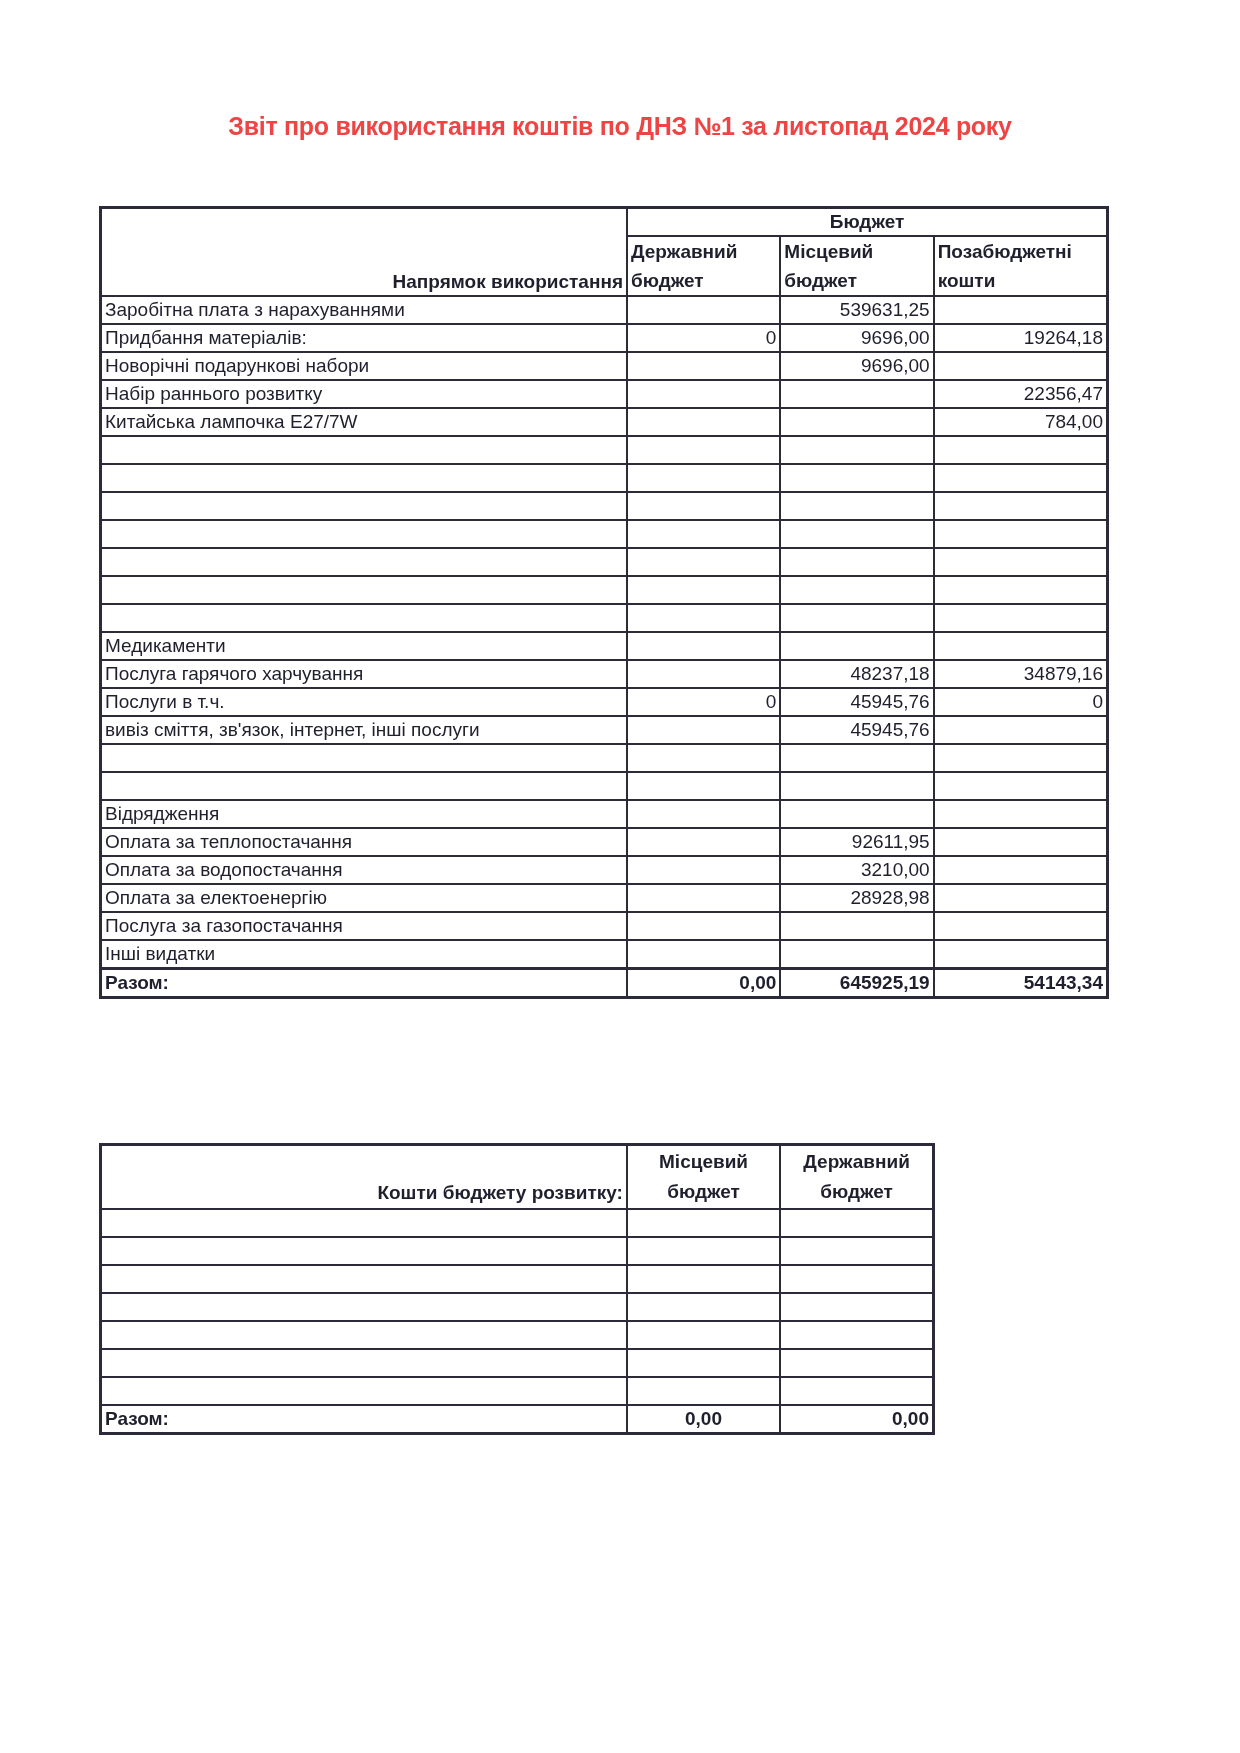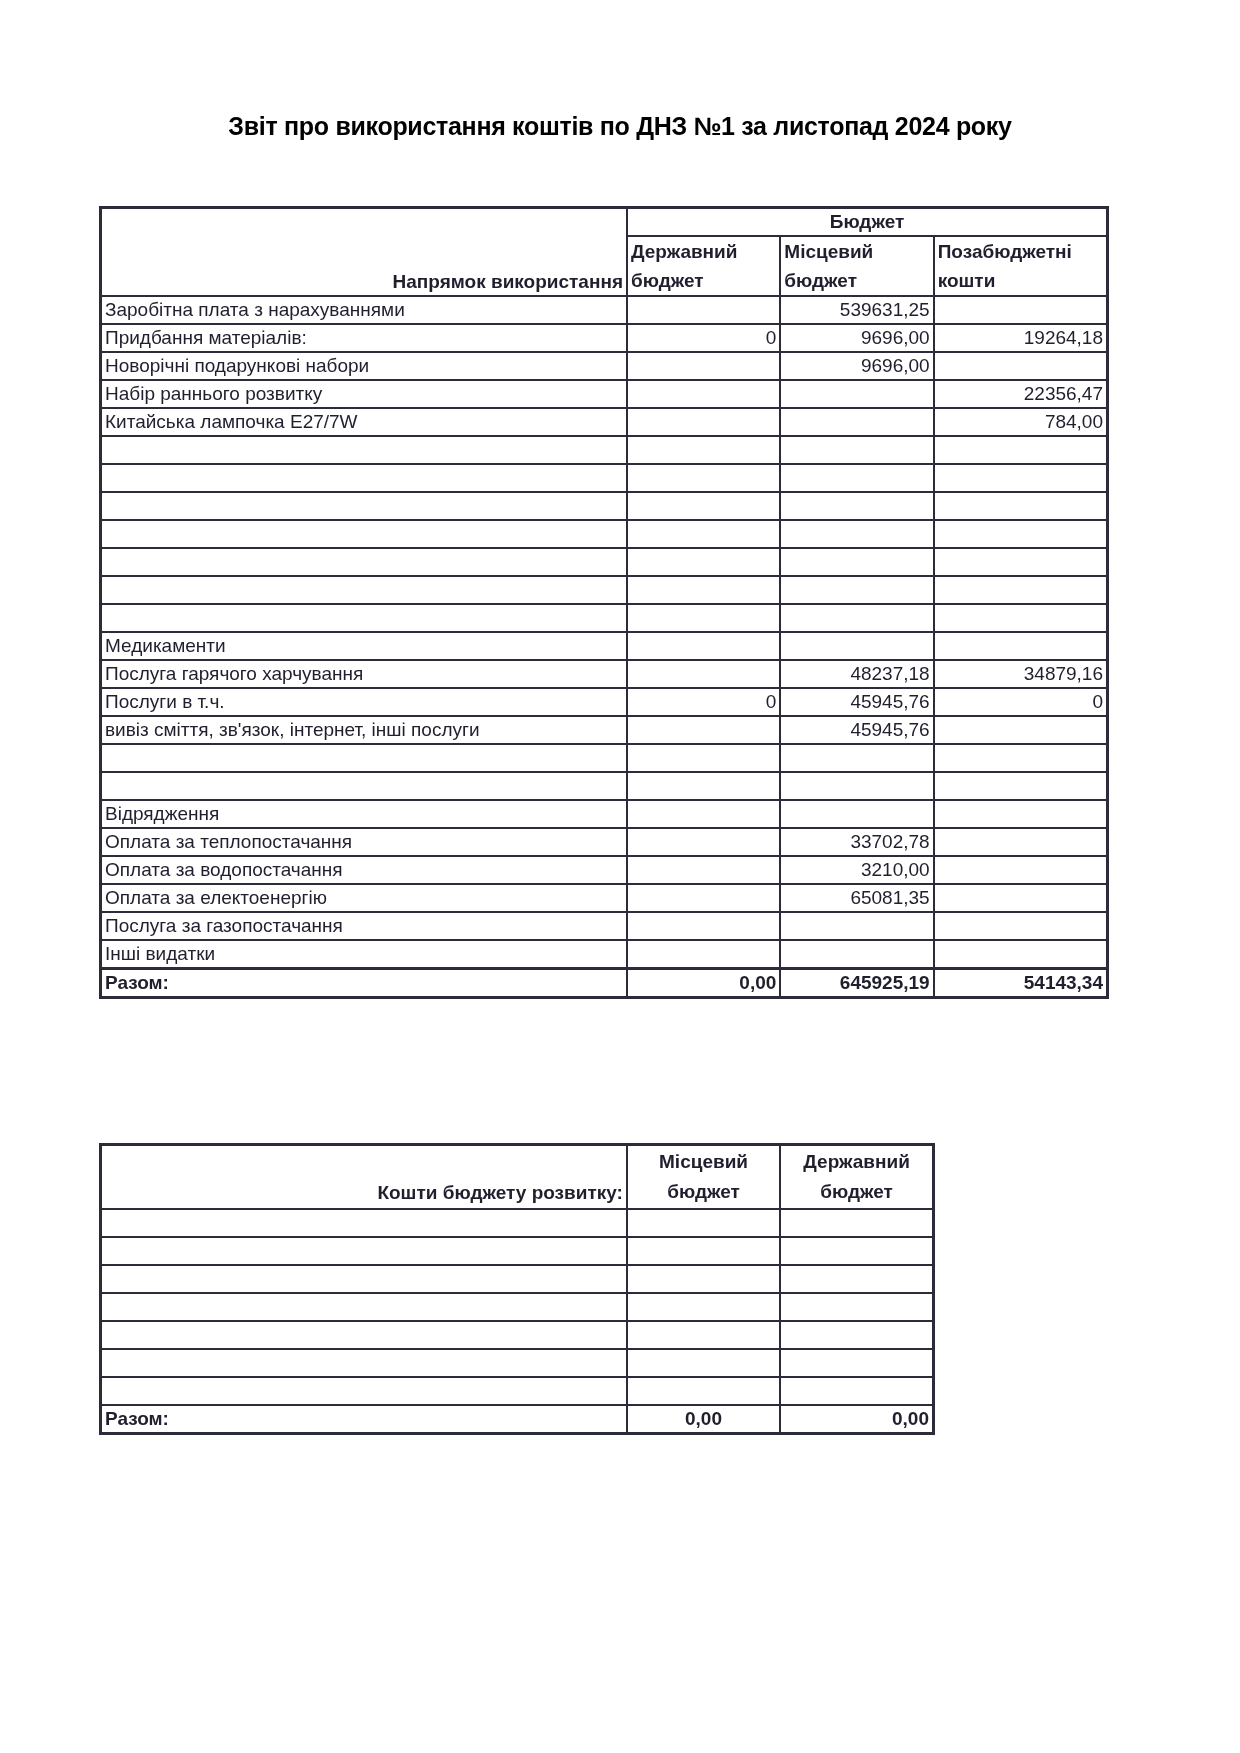--- a/index.html
+++ b/index.html
@@ -1,17 +1,17 @@
 <!DOCTYPE html>
 <html><head>
 <meta charset="utf-8">
 <style>
   html, body { margin: 0; padding: 0; background: #ffffff; }
   body { width: 1240px; height: 1753px; position: relative; font-family: "Liberation Sans", "DejaVu Sans", sans-serif; color: #1f1f2e; overflow: hidden; }
-  .title { position: absolute; top: 112px; left: 0; width: 1240px; text-align: center; font-size: 25px; font-weight: bold; letter-spacing: -0.3px; color: #000000; }
+  .title { position: absolute; top: 112px; left: 0; width: 1240px; text-align: center; font-size: 25px; font-weight: bold; letter-spacing: -0.3px; color: #ef4444; }
   table { border-collapse: collapse; position: absolute; table-layout: fixed; }
   td, th { border: 2px solid #2b2b3a; padding: 0 3px; font-size: 19px; line-height: 26px; height: 26px; white-space: nowrap; overflow: hidden; font-weight: normal; }
   #main-table { left: 99px; top: 206px; width: 1010px; border: 3px solid #2b2b3a; }
   #main-table .c0 { width: 515px; }
   #main-table .c1 { width: 150px; }
   #main-table .c2 { width: 150px; }
   #main-table .c3 { width: 170px; }
   .num { text-align: right; }
   .hdr-budget { text-align: center; font-weight: bold; }
   .hdr-sub { text-align: left; font-weight: bold; vertical-align: top; line-height: 29px; }
@@ -161,33 +161,33 @@
       </tr>
       <tr>
         <td>Відрядження</td>
         <td class="num"></td>
         <td class="num"></td>
         <td class="num"></td>
       </tr>
       <tr>
         <td>Оплата за теплопостачання</td>
         <td class="num"></td>
-        <td class="num">33702,78</td>
+        <td class="num">92611,95</td>
         <td class="num"></td>
       </tr>
       <tr>
         <td>Оплата за водопостачання</td>
         <td class="num"></td>
         <td class="num">3210,00</td>
         <td class="num"></td>
       </tr>
       <tr>
         <td>Оплата за електоенергію</td>
         <td class="num"></td>
-        <td class="num">65081,35</td>
+        <td class="num">28928,98</td>
         <td class="num"></td>
       </tr>
       <tr>
         <td>Послуга за газопостачання</td>
         <td class="num"></td>
         <td class="num"></td>
         <td class="num"></td>
       </tr>
       <tr>
         <td>Інші видатки</td>

